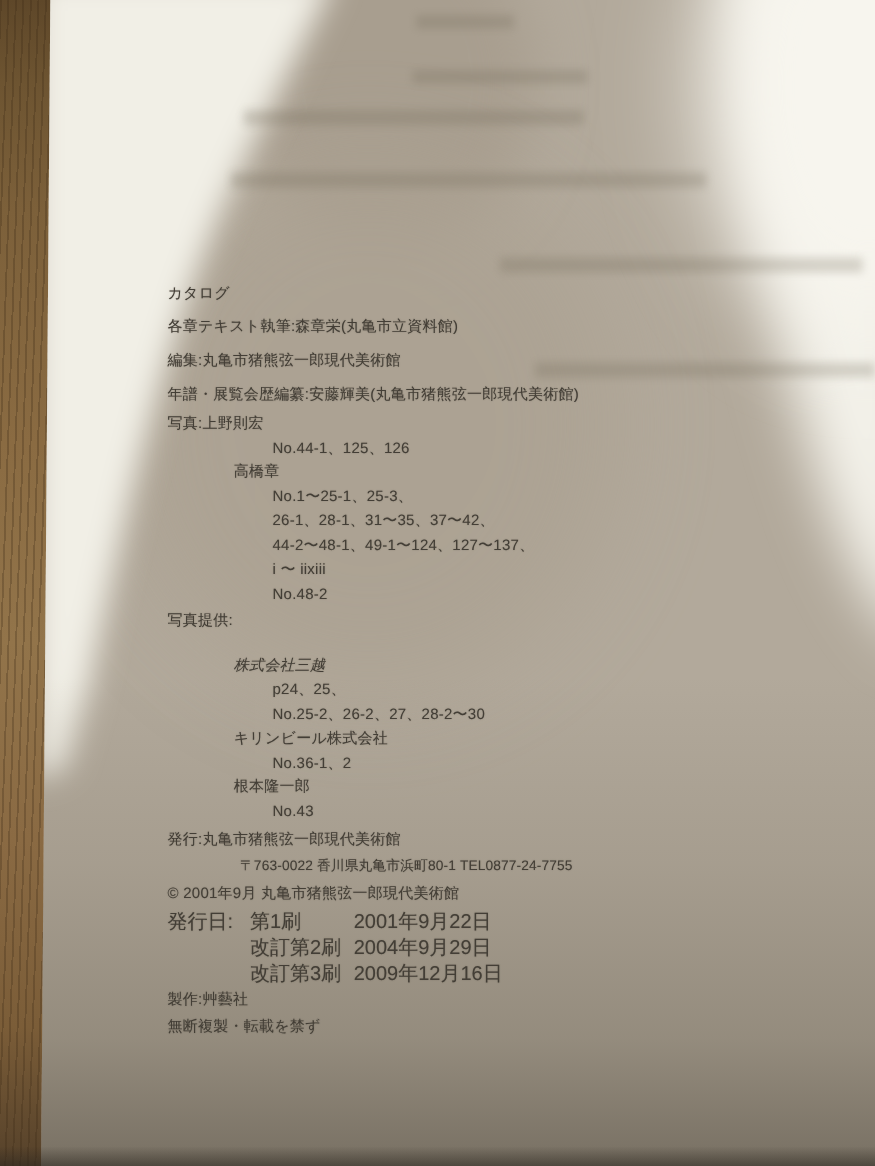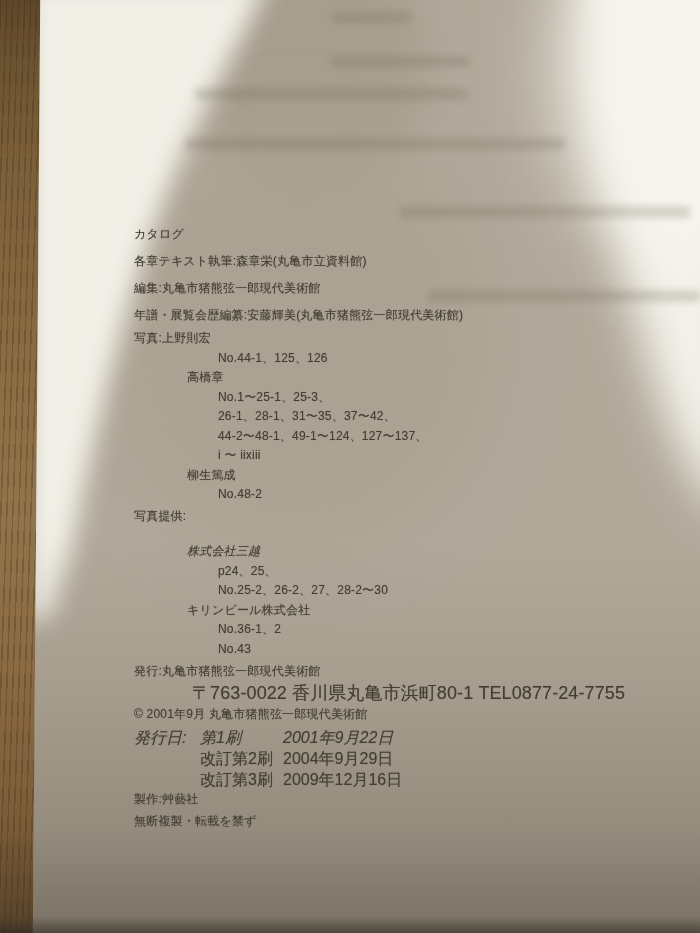--- a/index.html
+++ b/index.html
@@ -56,27 +56,27 @@
   
   .text-block{
     position:absolute;left:134px;top:221px;
     color:#433e36;
     text-shadow:0 0 1px rgba(67,61,52,0.45);
   }
   .line{white-space:nowrap;font-size:12px;line-height:19.5px;letter-spacing:0.2px;}
   .credit{line-height:27px;}
   .l1{padding-left:53px;}
   .l2{padding-left:84px;}
-  .addr{padding-left:58px;font-size:18px;letter-spacing:0.1px;}
+  .addr{padding-left:58px;font-size:11px;letter-spacing:0.1px;}
   .mt2{margin-top:2px;}
   .mt3{margin-top:3px;}
   .mt4{margin-top:16px;font-style:italic;}
 
   .pub-row{display:flex;line-height:21px;font-size:16px;white-space:nowrap;margin-top:0;}
-  .pub-row:first-child{margin-top:2px;font-style:italic;}
+  .pub-row:first-child{margin-top:2px;}
   .pub-label{width:66px;}
   .pub-print{width:83px;}
 </style>
 </head>
 <body>
 
 <div class="photo">
 
   <div class="wood"></div>
 
@@ -129,28 +129,28 @@
           <div class="line credit">各章テキスト執筆:森章栄(丸亀市立資料館)</div>
           <div class="line credit">編集:丸亀市猪熊弦一郎現代美術館</div>
           <div class="line credit">年譜・展覧会歴編纂:安藤輝美(丸亀市猪熊弦一郎現代美術館)</div>
           <div class="line l0">写真:上野則宏</div>
           <div class="line l2">No.44-1、125、126</div>
           <div class="line l1">高橋章</div>
           <div class="line l2">No.1〜25-1、25-3、</div>
           <div class="line l2">26-1、28-1、31〜35、37〜42、</div>
           <div class="line l2">44-2〜48-1、49-1〜124、127〜137、</div>
           <div class="line l2">i 〜 iixiii</div>
-          <div class="line l1">柳生篤成</div>
           <div class="line l2">No.48-2</div>
           <div class="line l0 mt2">写真提供:</div>
           <div class="line l1 mt4">株式会社三越</div>
           <div class="line l2">p24、25、</div>
           <div class="line l2">No.25-2、26-2、27、28-2〜30</div>
           <div class="line l1">キリンビール株式会社</div>
           <div class="line l2">No.36-1、2</div>
+          <div class="line l1">根本隆一郎</div>
           <div class="line l2">No.43</div>
           <div class="line l0 mt3">発行:丸亀市猪熊弦一郎現代美術館</div>
           <div class="line addr mt2">〒763-0022 香川県丸亀市浜町80-1 TEL0877-24-7755</div>
           <div class="line l0 mt2">© 2001年9月 丸亀市猪熊弦一郎現代美術館</div>
         </div>
       <div id="pub-rows">
           <div class="pub-row">
             <span class="pub-label">発行日:</span>
             <span class="pub-print">第1刷</span>
             <span class="pub-date">2001年9月22日</span>

